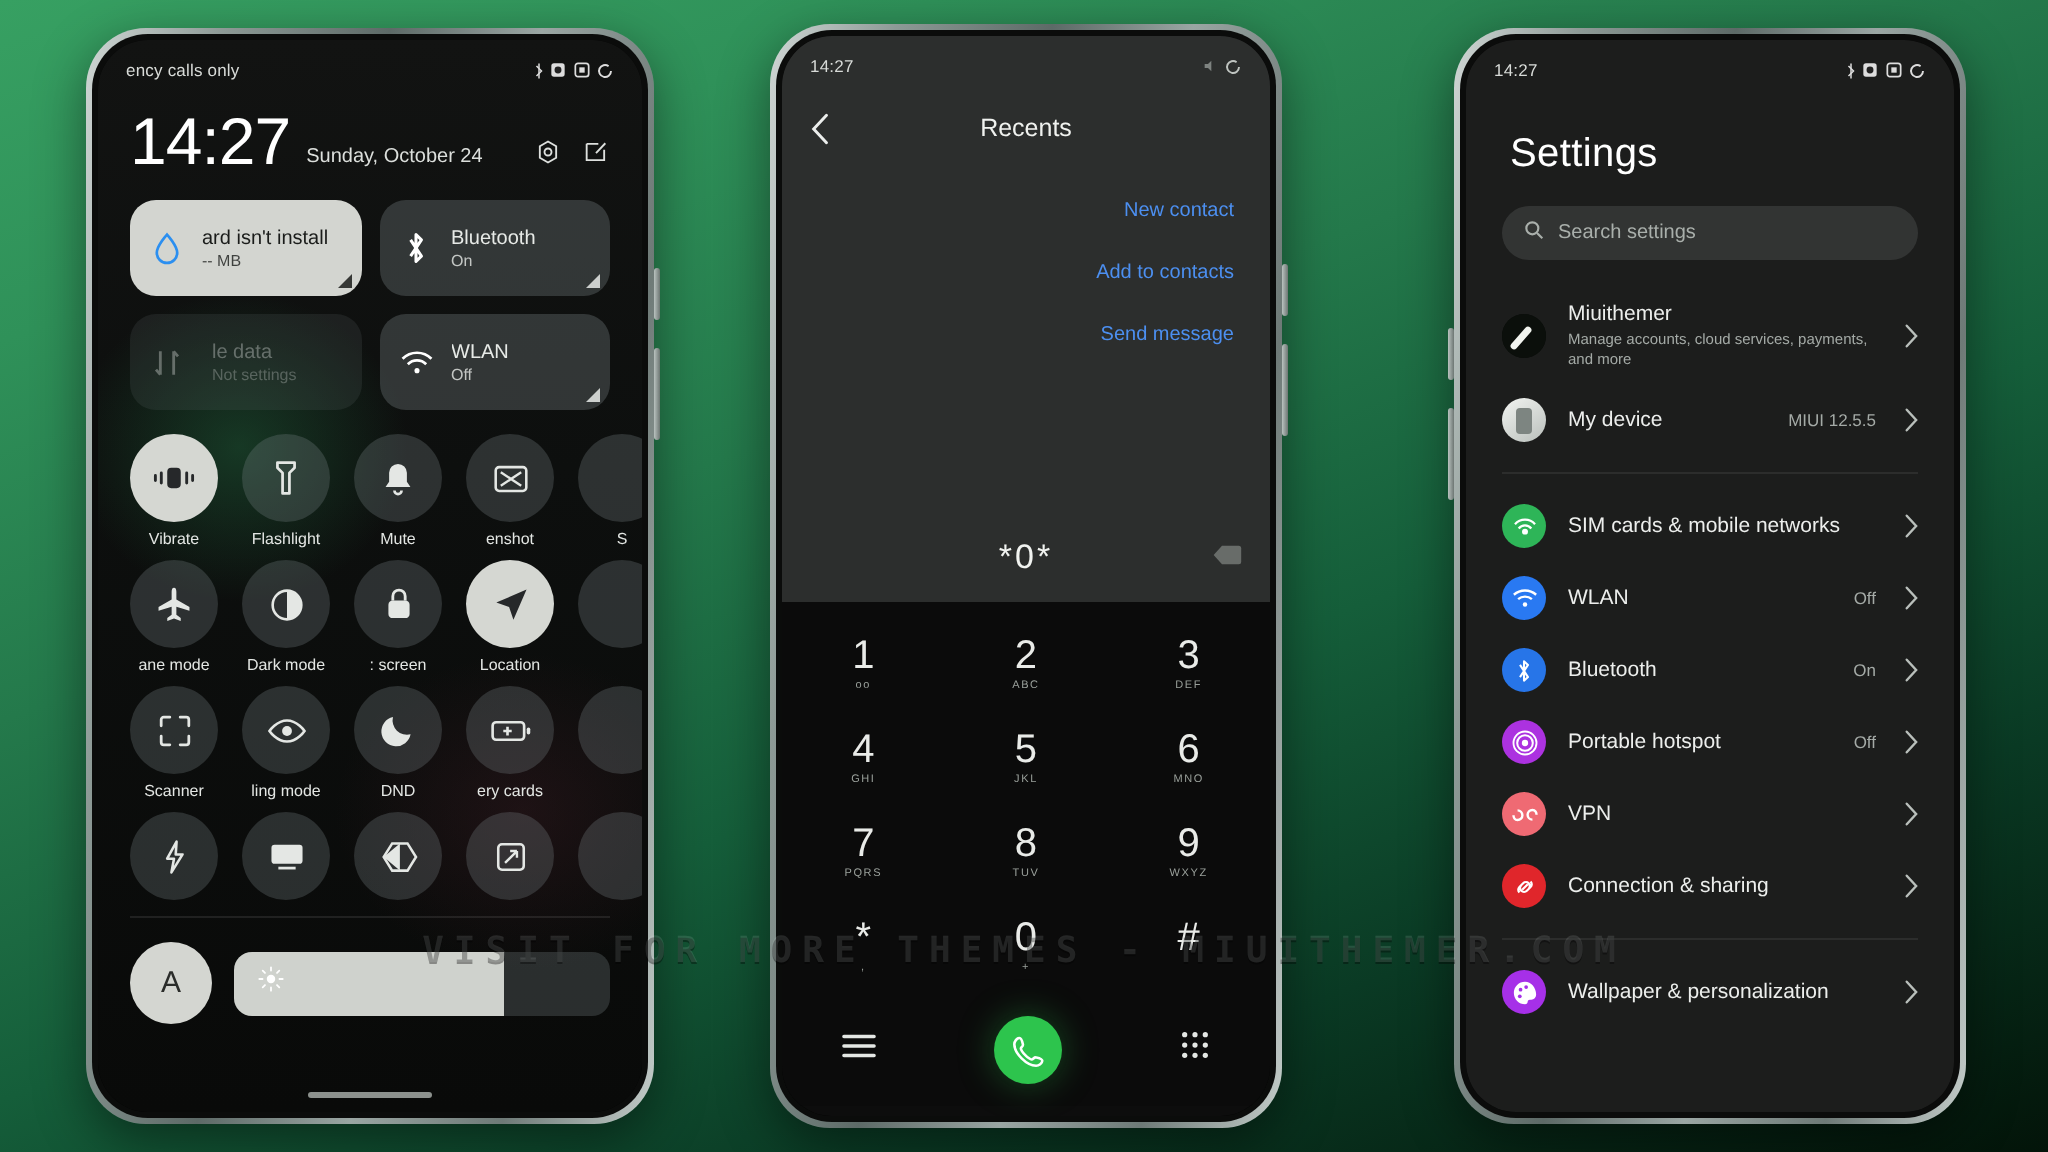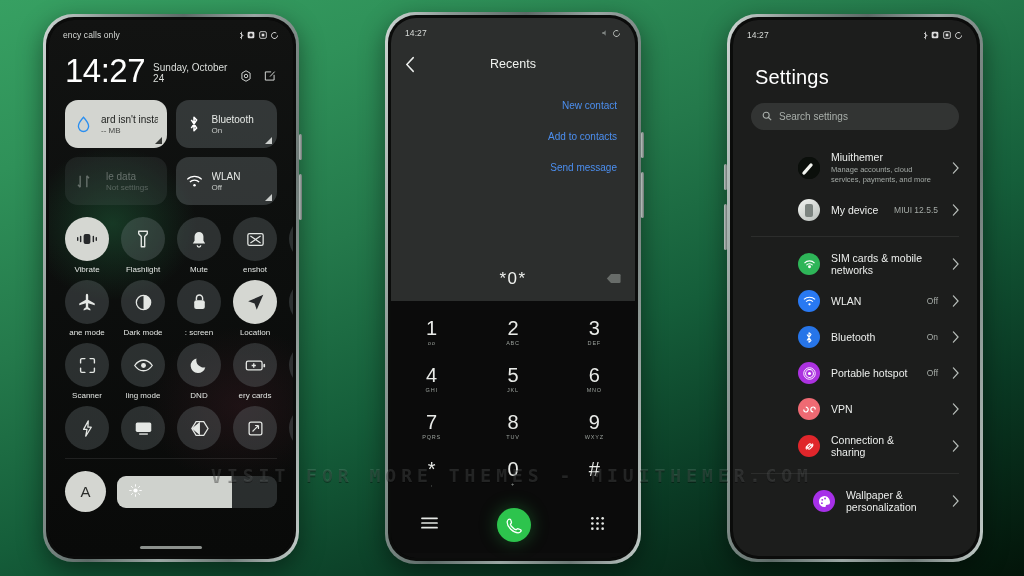--- a/index.html
+++ b/index.html
@@ -25,21 +25,21 @@
     background: #0b0c0b;
     padding: 3px;
   }
   .screen {
     width: 100%; height: 100%;
     border-radius: 25px;
     overflow: hidden;
     position: relative;
     background: #000;
   }
-  .p1 { left: 43px;  top: 14px; width: 256px; height: 548px; }
+  .p1 { left: 43px;  top: 14px; width: 284px; height: 548px; }
   .p2 { left: 385px; top: 12px; width: 256px; height: 552px; }
   .p3 { left: 727px; top: 14px; width: 256px; height: 548px; }
 
   
   .side-btn { position:absolute; width:3px; border-radius:2px; background:linear-gradient(90deg,#b9c2bf,#6d7673); }
 
   
   .statusbar {
     height: 26px; display: flex; align-items: center;
     justify-content: space-between; padding: 4px 14px 0 14px;
@@ -133,21 +133,21 @@
   .call-btn { width:34px; height:34px; border-radius:50%; background:#2dc44d; display:flex; align-items:center; justify-content:center; box-shadow:0 0 18px rgba(45,196,77,.35); }
 
   
   .st { position:absolute; inset:0; background:#1c1d1c; color:#fff; overflow:hidden; }
   .st-title { font-size: 20px; font-weight:500; padding: 20px 22px 0 22px; letter-spacing:.2px; }
   .st-search {
     margin: 14px 18px 0 18px; height: 27px; border-radius:14px;
     background: rgba(130,138,136,.22); display:flex; align-items:center; gap:7px; padding: 0 11px;
     font-size: 10px; color:#a9afab;
   }
-  .st-group { margin-top: 14px; margin-left: 47px; }
+  .st-group { margin-top: 14px; }
   .st-row { display:flex; align-items:center; gap:11px; padding: 7px 18px; min-height: 34px; }
   .st-ic { width:22px; height:22px; border-radius:50%; flex:0 0 22px; display:flex; align-items:center; justify-content:center; }
   .st-txt { flex:1; min-width:0; }
   .st-name { font-size: 10.5px; color:#eceeec; }
   .st-desc { font-size: 7.5px; color:#a4aaa6; line-height:1.35; margin-top:2px; }
   .st-val { font-size: 8.5px; color:#a4aaa6; margin-right: 3px; }
   .st-chev { color:#b9bfbb; display:flex; }
   .st-sep { height:1px; background: rgba(255,255,255,.075); margin: 8px 18px; }
 
   
@@ -775,21 +775,21 @@
               <span class="st-chev">
                   <svg width="7" height="12" viewBox="0 0 8 14">
                     <path d="M1.5 1l5.5 6-5.5 6" fill="none" stroke="#b9bfbb" stroke-width="1.4" stroke-linecap="round"></path>
                   </svg>
                 </span>
             </div>
           </div>
 
           <div class="st-sep"></div>
 
-          <div class="st-group" style="margin-top:2px;padding-left:15px;">
+          <div class="st-group" style="margin-top:2px;">
             <div class="st-row">
               <span class="st-ic" style="background:#a630e8;">
                 <svg width="13" height="13" viewBox="0 0 14 14">
                     <path d="M7 1a6 6 0 1 0 0 12c1 0 1.4-.6 1.4-1.2 0-1.2 1-1.2 2-1.2A2.6 2.6 0 0 0 13 8C13 4.1 10.3 1 7 1z" fill="#fff"></path>
                     <circle cx="4.6" cy="5.2" r="1" fill="#a630e8"></circle>
                     <circle cx="7.6" cy="3.8" r="1" fill="#a630e8"></circle>
                     <circle cx="4.2" cy="8.8" r="1" fill="#a630e8"></circle>
                   </svg>
               </span>
               <span class="st-txt">

